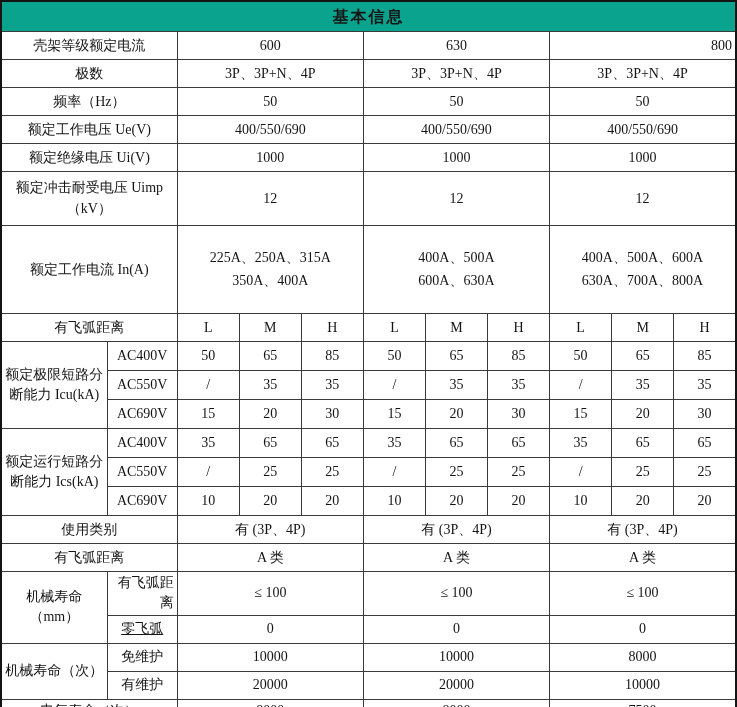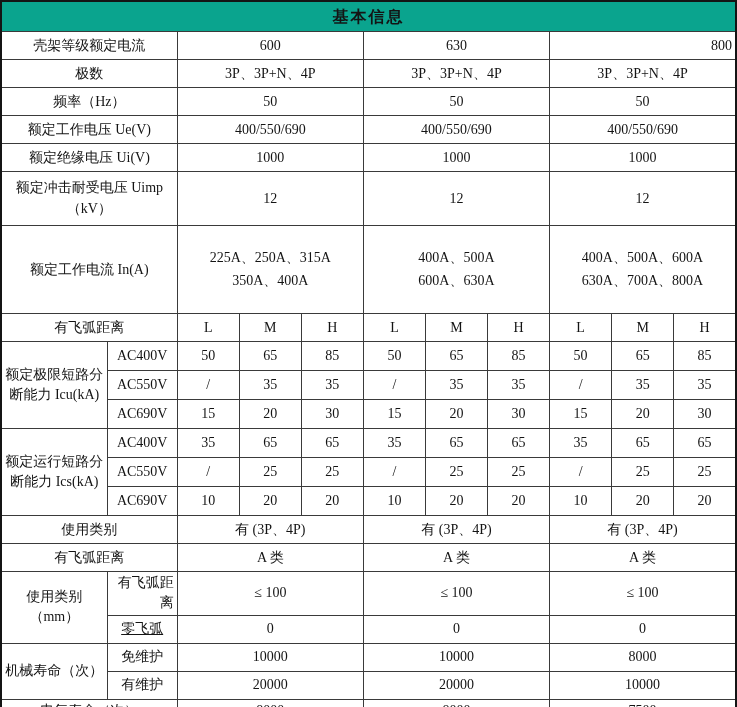--- a/index.html
+++ b/index.html
@@ -217,21 +217,21 @@
   </tr>
 
   <tr class="r-norm">
     <td colspan="2" style="border-color: rgb(58, 58, 58);">有飞弧距离</td>
     <td colspan="3" style="border-color: rgb(58, 58, 58);">A 类</td>
     <td colspan="3" style="border-color: rgb(58, 58, 58);">A 类</td>
     <td colspan="3" style="border-color: rgb(58, 58, 58);">A 类</td>
   </tr>
 
   <tr class="r-norm">
-    <td rowspan="2" style="border-color: rgb(58, 58, 58);">使用类别（mm）</td>
+    <td rowspan="2" style="border-color: rgb(58, 58, 58);">机械寿命（mm）</td>
     <td style="border-color: rgb(58, 58, 58); text-align: right;">有飞弧距离</td>
     <td colspan="3" style="border-color: rgb(58, 58, 58);">≤ 100</td>
     <td colspan="3" style="border-color: rgb(58, 58, 58);">≤ 100</td>
     <td colspan="3" style="border-color: rgb(58, 58, 58);">≤ 100</td>
   </tr>
   <tr class="r-norm">
     <td style="border-color: rgb(58, 58, 58); text-decoration: underline;">零飞弧</td>
     <td colspan="3" style="border-color: rgb(58, 58, 58);">0</td>
     <td colspan="3" style="border-color: rgb(58, 58, 58);">0</td>
     <td colspan="3" style="border-color: rgb(58, 58, 58);">0</td>

